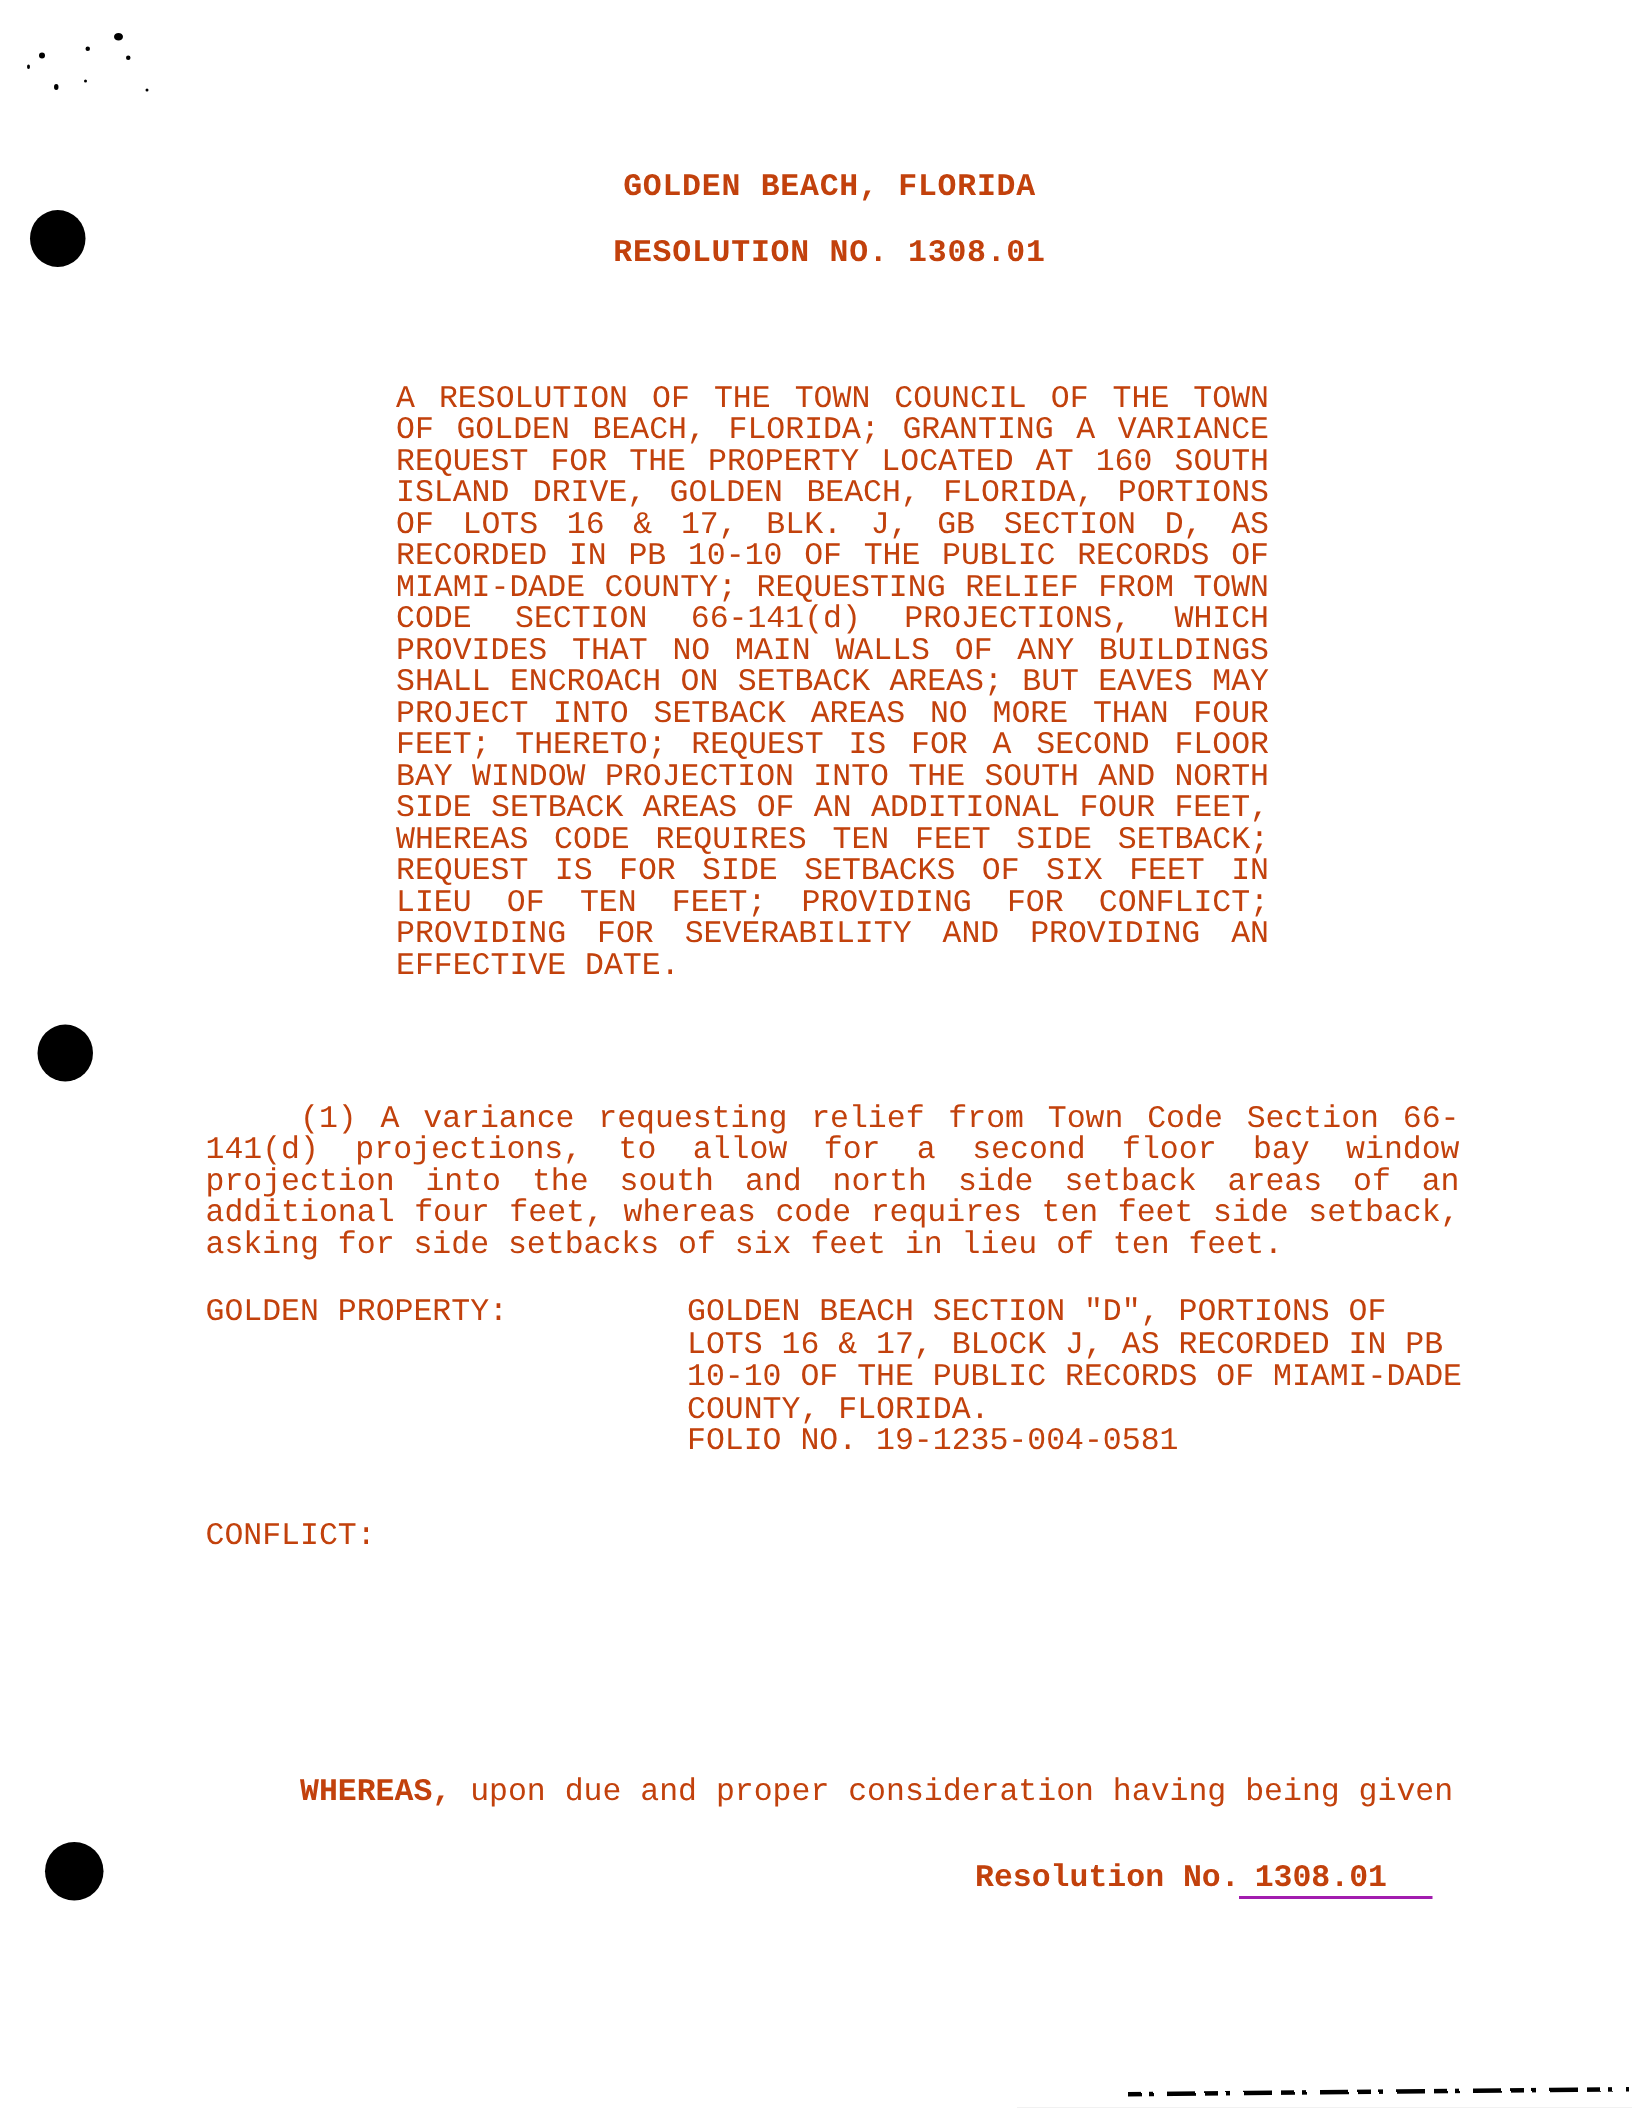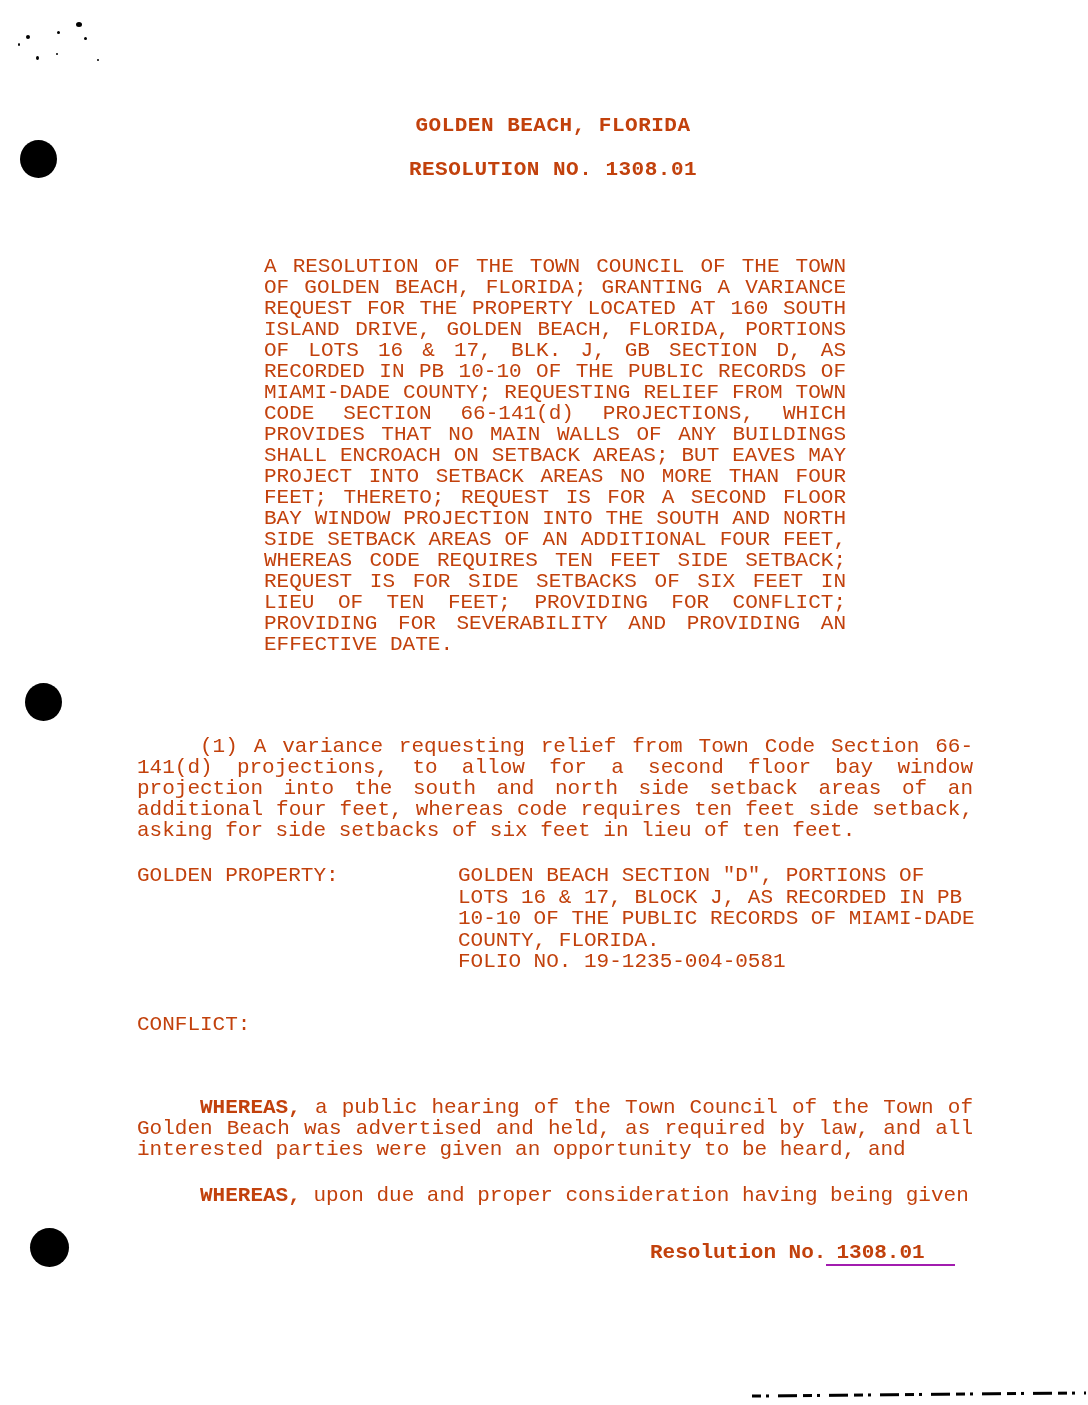--- a/index.html
+++ b/index.html
@@ -155,23 +155,20 @@
 
   <div class="field-label subject-label">GOLDEN PROPERTY:</div>
   <div class="field-value subject-value">GOLDEN BEACH SECTION "D", PORTIONS OF
 LOTS 16 &amp; 17, BLOCK J, AS RECORDED IN PB
 10-10 OF THE PUBLIC RECORDS OF MIAMI-DADE
 COUNTY, FLORIDA.
 FOLIO NO.  19-1235-004-0581</div>
 
   <div class="field-label address-label">CONFLICT:</div>
 
-  <p class="body-para indent p-whereas2">
-    <span class="lead-bold">WHEREAS,</span><span> a public hearing of the Town Council of the Town of Golden Beach was advertised and held, as required by law, and all interested parties were given an opportunity to be heard, and</span>
-  </p>
 
   <p class="body-para indent p-whereas3">
     <span class="lead-bold">WHEREAS,</span><span> upon due and proper consideration having being given</span>
   </p>
 
   <div class="footer-res">
     <span>Resolution No.</span><span class="res-number">1308.01</span>
   </div>
 
   <div class="scan-line"></div>

